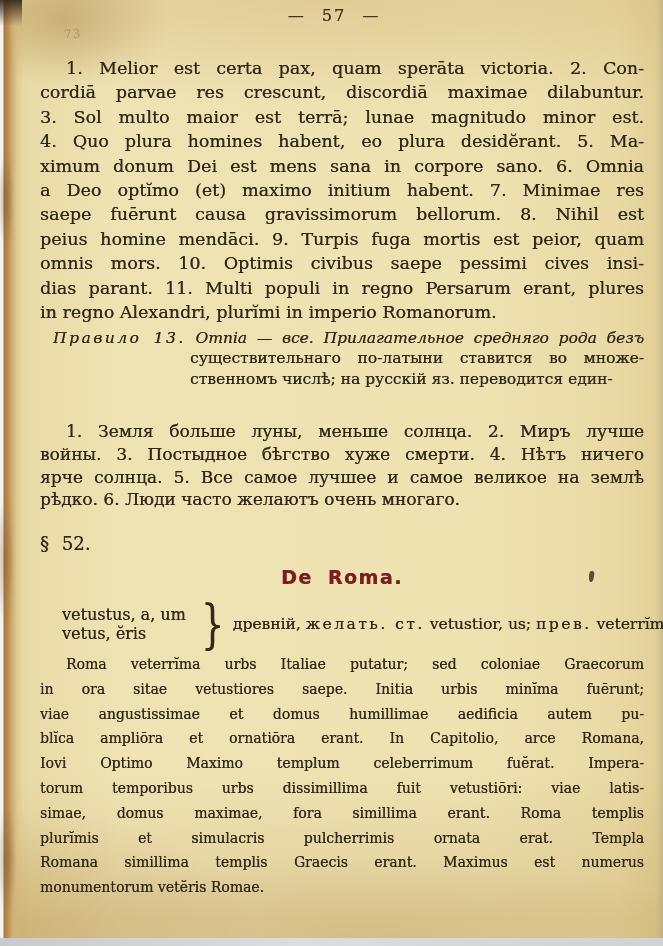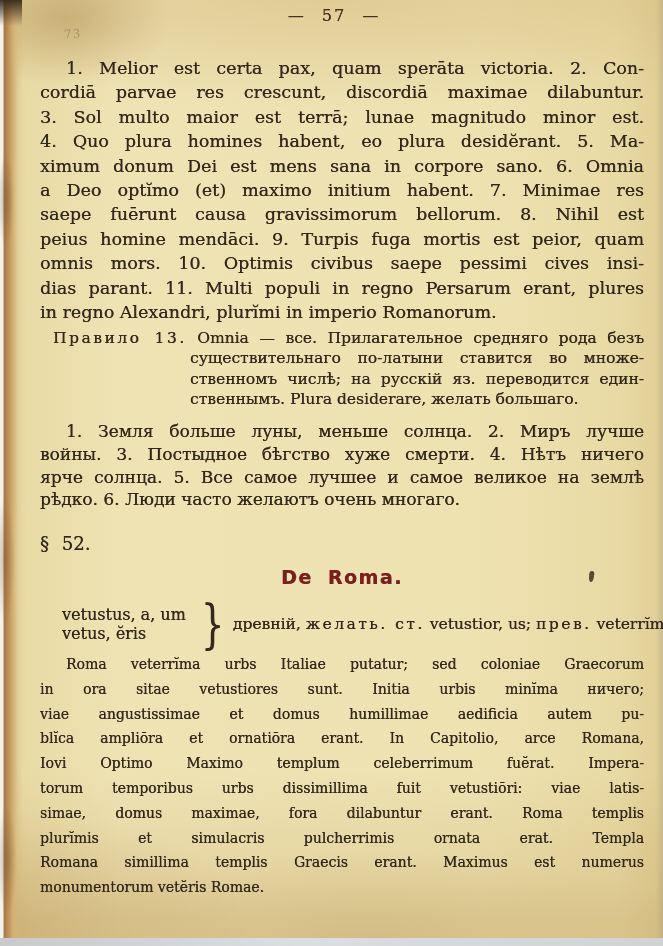--- a/index.html
+++ b/index.html
@@ -55,21 +55,21 @@
   .para > .tline:first-child { text-indent:26px; }
   .para > .tline:last-child,
   .rule-cont > .tline:last-child { text-align-last:left; }
 
   #pnum { top:6px; text-align:center; font-size:16px; letter-spacing:2px;
           word-spacing:9px; color:rgba(60,42,24,.85); transform:translateX(-8px); }
 
   #para-latin { top:49px; font-size:17.5px; line-height:24.4px;margin-top:7px; }
 
   #rule { top:328px; font-size:15.5px; line-height:20.4px; }
-  #rule .rule-first { padding-left:13px; }
+  #rule .rule-first { padding-left:13px;font-style:italic; }
   #rule .rule-cont .tline { padding-left:150px; }
   .spaced { letter-spacing:2.5px; }
 
   #para-rus { top:420px; font-size:17px; line-height:22.8px; }
 
   #sec-num { top:533px; text-align:left; font-size:18px; word-spacing:7px; }
   #sec-title { top:566px; text-align:center; font-family:"DejaVu Sans", sans-serif;
                font-weight:bold; font-size:19px; letter-spacing:1.5px; word-spacing:7px;
                color:#7f1d1d; }
 
@@ -106,21 +106,20 @@
       <div class="tline">omnis mors. 10. Optimis civibus saepe pessimi cives insi-</div>
       <div class="tline">dias parant. 11. Multi populi in regno Persarum erant, plures</div>
       <div class="tline">in regno Alexandri, plurĭmi in imperio Romanorum.</div>
     </div>
 
   <div class="text-col" id="rule">
     <div class="tline rule-first"><span class="spaced">Правило 13.</span> <span>Omnia — все. Прилагательное средняго рода безъ</span></div>
     <div class="rule-cont">
         <div class="tline">существительнаго по-латыни ставится во множе-</div>
         <div class="tline">ственномъ числѣ; на русскій яз. переводится един-</div>
-        <div class="tline">ственнымъ. Plura desiderare, желать большаго.</div>
       </div>
   </div>
 
   <div class="text-col para" id="para-rus">
       <div class="tline">1. Земля больше луны, меньше солнца. 2. Миръ лучше</div>
       <div class="tline">войны. 3. Постыдное бѣгство хуже смерти. 4. Нѣтъ ничего</div>
       <div class="tline">ярче солнца. 5. Все самое лучшее и самое великое на землѣ</div>
       <div class="tline">рѣдко. 6. Люди часто желаютъ очень многаго.</div>
     </div>
 
@@ -131,23 +130,23 @@
     <div class="vforms">
         <div>vetustus, a, um</div>
         <div>vetus, ĕris</div>
       </div>
     <div class="vbrace">}</div>
     <div class="vtrans"><span>древній, </span><span class="spaced">желать. ст.</span><span> vetustior, us; </span><span class="spaced">прев.</span><span> veterrĭmus.</span></div>
   </div>
 
   <div class="text-col para" id="para-reading">
       <div class="tline">Roma veterrĭma urbs Italiae putatur; sed coloniae Graecorum</div>
-      <div class="tline">in ora sitae vetustiores sunt. Initia urbis minĭma ничего;</div>
+      <div class="tline">in ora sitae vetustiores saepe. Initia urbis minĭma fuērunt;</div>
       <div class="tline">viae angustissimae et domus humillimae aedificia autem pu-</div>
       <div class="tline">blĭca ampliōra et ornatiōra erant. In Capitolio, arce Romana,</div>
       <div class="tline">Iovi Optimo Maximo templum celeberrimum fuĕrat. Impera-</div>
       <div class="tline">torum temporibus urbs dissimillima fuit vetustiōri: viae latis-</div>
-      <div class="tline">simae, domus maximae, fora dilabuntur erant. Roma templis</div>
+      <div class="tline">simae, domus maximae, fora simillima erant. Roma templis</div>
       <div class="tline">plurĭmis et simulacris pulcherrimis ornata erat. Templa</div>
       <div class="tline">Romana simillima templis Graecis erant. Maximus est numerus</div>
       <div class="tline">monumentorum vetĕris Romae.</div>
     </div>
 </div>
 
 </body></html>

